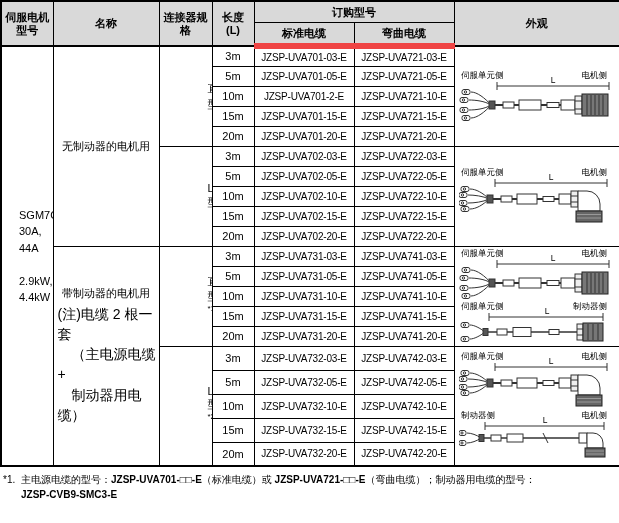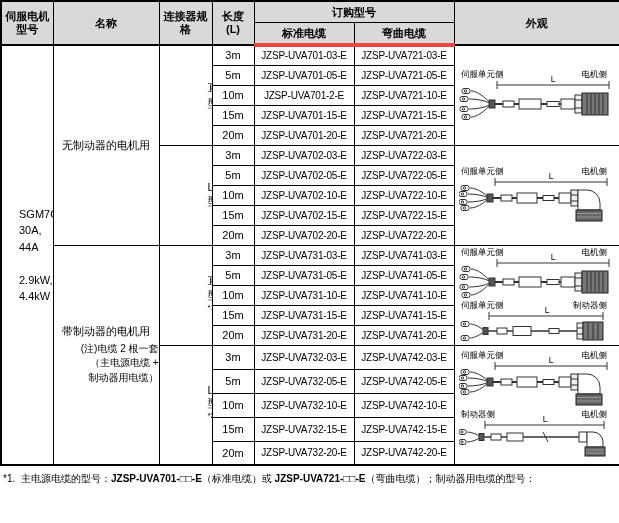--- a/index.html
+++ b/index.html
@@ -3,28 +3,28 @@
 <meta charset="utf-8">
 <style>
   html,body{margin:0;padding:0;background:#fff;color:#000;
     font-family:"Liberation Sans","DejaVu Sans",sans-serif;}
   body{width:619px;}
   table{border-collapse:collapse;table-layout:fixed;width:619px;
     border:2px solid #000;}
   th,td{border:1px solid #000;padding:0;overflow:hidden;}
   thead th{background:#d9d9d9;font-weight:bold;font-size:11px;
     text-align:center;vertical-align:middle;height:20px;line-height:1.15;}
-  thead tr.h2 th{border-bottom:4px solid #ef4444;}
+  thead tr.h2 th{border-bottom:6px solid #ef4444;}
   thead th.rs2{border-bottom:2px solid #000;}
   tbody tr{height:20px;}
   tbody tr.tall{height:24px;}
   td.motor{font-size:11px;text-align:left;vertical-align:middle;
     padding-left:17px;white-space:pre-line;line-height:1.5;}
   td.name{font-size:11px;text-align:center;vertical-align:middle;line-height:1.4;}
-  td.name .note{font-size:10px;white-space:pre-line;text-align:right;
+  td.name .note{font-size:14px;white-space:pre-line;text-align:left;
     padding-left:4px;margin-top:2px;line-height:1.45;}
   td.conn{font-size:11px;text-align:center;vertical-align:middle;padding-left:48px;}
   td.conn sup{font-size:8px;}
   td.len{font-size:11px;text-align:center;vertical-align:middle;}
   td.model{font-size:10px;text-align:center;vertical-align:middle;
     letter-spacing:-0.2px;margin-left:40px;}
   td.appearance{vertical-align:middle;}
   .panels{display:flex;flex-direction:column;align-items:flex-end;
     padding:1px 0 1px 3px;gap:1px;}
   svg text{font-family:"Liberation Sans","DejaVu Sans",sans-serif;}
@@ -371,16 +371,17 @@
         <td class="model">JZSP-UVA742-20-E</td>
       </tr>
   </tbody>
 </table>
 
 <div class="notes">
   <div class="footnote">
     <span class="fn-marker">*1.</span>
     <div class="fn-body">
       <span>主电源电缆的型号：</span><span class="b">JZSP-UVA701-□□-E</span><span>（标准电缆）或 </span><span class="b">JZSP-UVA721-□□-E</span><span>（弯曲电缆）；制动器用电缆的型号：</span>
+      <div class="fn-line2">JZSP-CVB9-SMC3-E</div>
     </div>
   </div>
 
 </div>
 
 </body></html>

